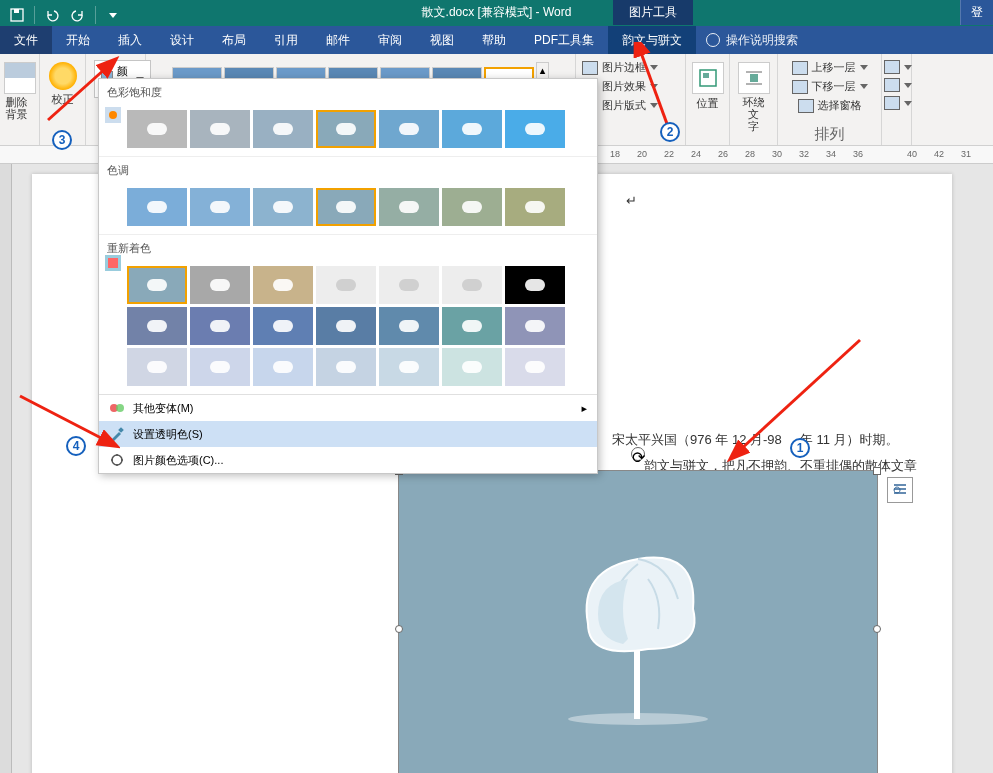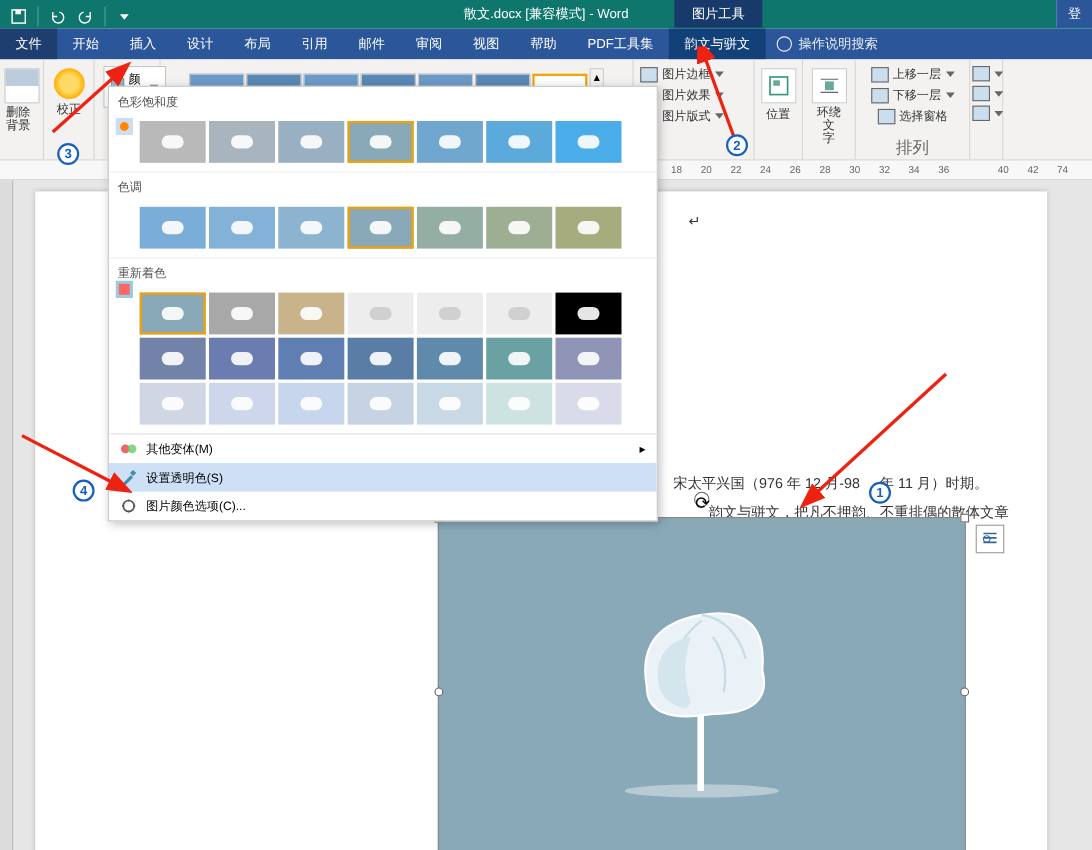--- a/index.html
+++ b/index.html
@@ -254,21 +254,21 @@
   <span class="ruler-num" style="left:664px">22</span>
   <span class="ruler-num" style="left:691px">24</span>
   <span class="ruler-num" style="left:718px">26</span>
   <span class="ruler-num" style="left:745px">28</span>
   <span class="ruler-num" style="left:772px">30</span>
   <span class="ruler-num" style="left:799px">32</span>
   <span class="ruler-num" style="left:826px">34</span>
   <span class="ruler-num" style="left:853px">36</span>
   <span class="ruler-num" style="left:907px">40</span>
   <span class="ruler-num" style="left:934px">42</span>
-  <span class="ruler-num" style="left:961px">74</span>
+  <span class="ruler-num" style="left:961px">31</span>
 </div>
 
 <div class="doc-area">
   <div class="nav-pane"></div>
   <div class="page">
     <span class="body-text" style="left:594px;top:15px">↵</span>
     <div class="body-text" style="left:580px;top:254px">
       <span>宋太平兴国（976 年 12 月-98</span><span style="display:inline-block;width:18px"></span><span>年 11 月）时期。</span>
     </div>
     <div class="body-text" style="left:612px;top:280px">韵文与骈文，把凡不押韵、不重排偶的散体文章</div>

